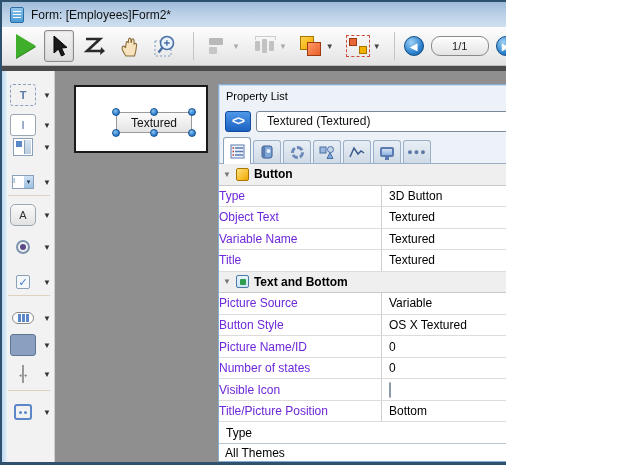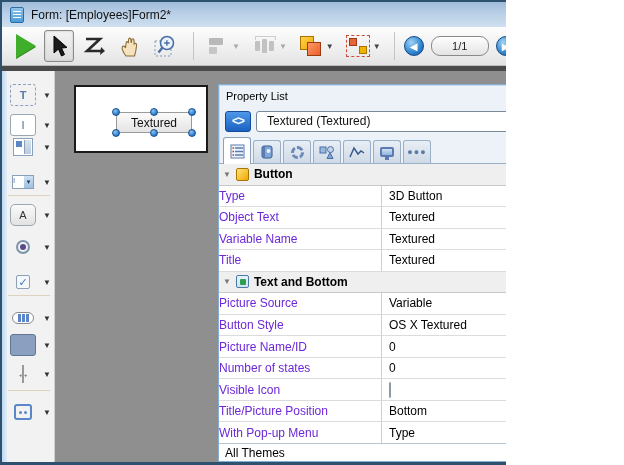--- a/index.html
+++ b/index.html
@@ -417,21 +417,20 @@
           </div>
           <div class="prow">
             <div class="lab">Visible Icon</div>
             <div class="val"><span class="vcb"></span></div>
           </div>
           <div class="prow">
             <div class="lab">Title/Picture Position</div>
             <div class="val">Bottom</div>
           </div>
           <div class="prow" style="border-bottom:none">
-            <div class="lab">With Pop-up Menu</div>
             <div class="val">Type</div>
           </div>
         </div>
         <div class="vscroll">
           <div class="sb-btn">▲</div>
           <div class="sb-track">
               <div class="sb-thumb"></div>
             </div>
           <div class="sb-btn">▼</div>
         </div>

